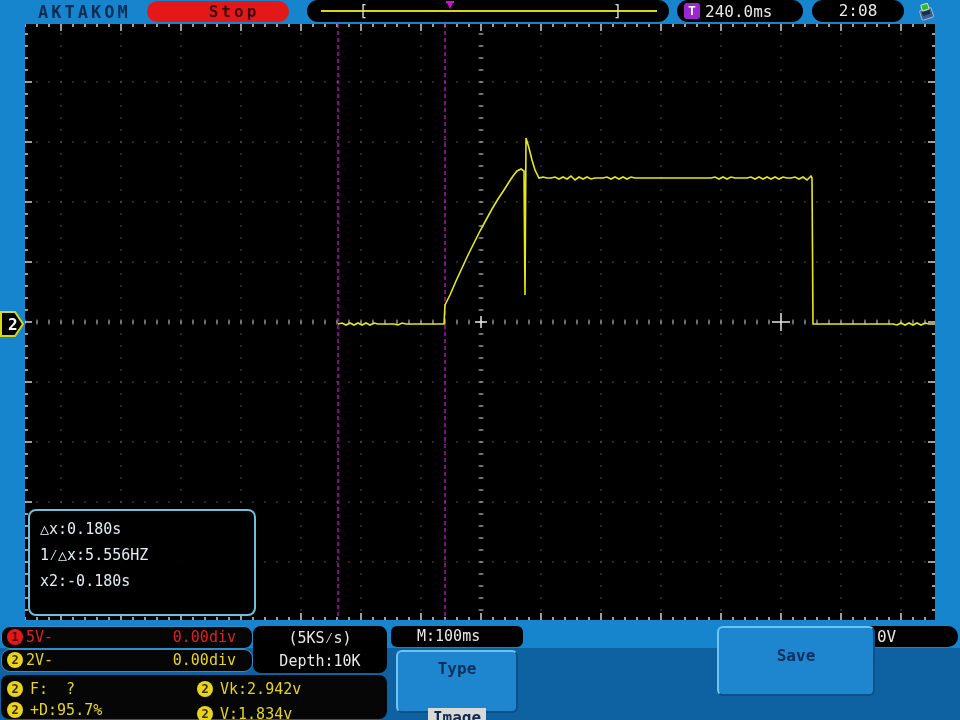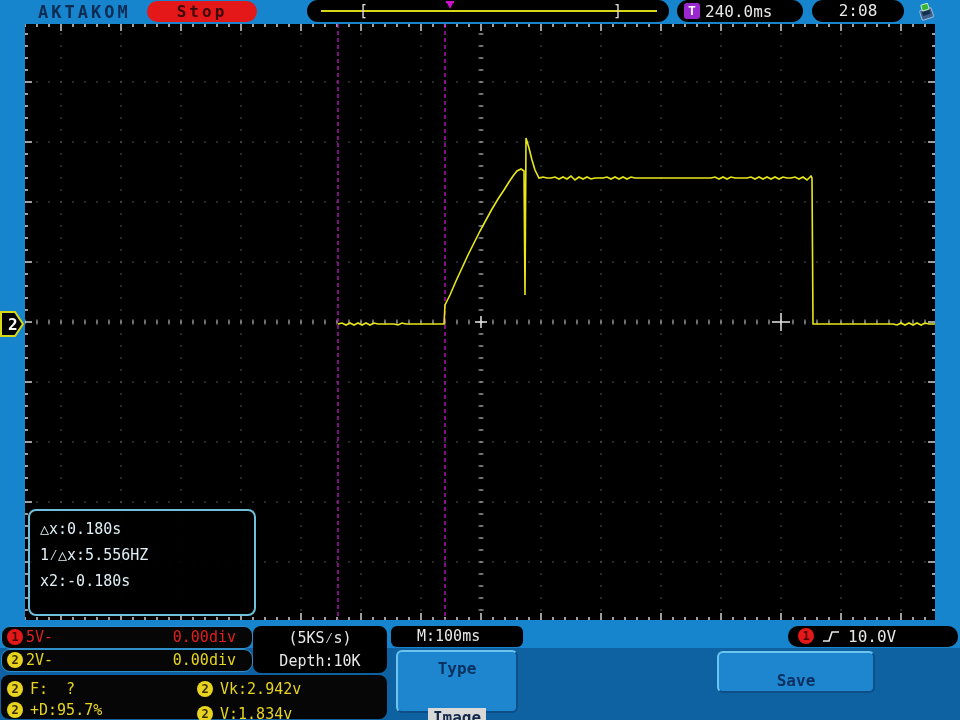--- a/index.html
+++ b/index.html
@@ -4,21 +4,21 @@
 <style>
   html,body{margin:0;padding:0;}
   body{width:960px;height:720px;overflow:hidden;background:#1685cd;
        font-family:"DejaVu Sans Mono","Liberation Mono",monospace;position:relative;}
   .abs{position:absolute;}
 
   
   .topbar{left:10px;top:0;width:960px;height:24px;background:#1685cd;}
   .brand{left:28px;top:2px;font-size:17px;font-weight:bold;color:#0c2c54;letter-spacing:3px;}
   .stop-pill{left:137px;top:1px;width:110px;height:21px;background:#e41818;border-radius:11px;
-             text-align:center;line-height:21px;font-size:16px;font-weight:bold;color:#3c0a0a;letter-spacing:3px;}
+             text-align:center;line-height:21px;font-size:16px;font-weight:bold;color:#3c0a0a;letter-spacing:3px;padding-left:32px;}
   .record-pill{left:297px;top:0;width:362px;height:22px;background:#000;border-radius:11px;}
   .record-line{left:14px;top:10px;width:336px;height:2px;background:#d8d818;}
   .bracket{top:2px;color:#dcdcdc;font-size:15px;line-height:18px;}
   .bracket-l{left:52px;}
   .bracket-r{left:306px;}
   .t-marker{left:138px;top:1px;width:10px;height:9px;}
   .tbadge-pill{left:667px;top:0;width:126px;height:22px;background:#000;border-radius:11px;}
   .t-icon{left:7px;top:3px;width:16px;height:16px;background:#9a27cf;border-radius:3px;
           color:#fff;font-size:13px;font-weight:bold;text-align:center;line-height:16px;}
   .t-label{left:28px;top:2px;color:#e8e8e8;font-size:16px;line-height:19px;}
@@ -51,21 +51,21 @@
   .trig-pill{left:788px;top:626px;width:170px;height:21px;background:#000;border-radius:10px;}
   .trig-pill .badge{left:10px;top:2px;position:absolute;}
   .trig-glyph{left:34px;top:4px;}
   .trig-level{left:60px;top:1px;color:#e8e8e8;font-size:16px;line-height:19px;}
   .soft-btn{background:#1e86cf;border:2px solid;border-color:#6cc4ef #0d4f86 #0d4f86 #6cc4ef;
             border-radius:6px;text-align:center;box-sizing:border-box;cursor:pointer;}
   .type-btn{left:396px;top:650px;width:122px;height:63px;}
   .type-label{margin-top:7px;color:#0a3060;font-size:16px;font-weight:bold;}
   .type-value{display:inline-block;margin-top:11px;background:#d9d9d9;color:#13294a;
               padding:0 5px;font-size:16px;font-weight:bold;}
-  .save-btn{left:717px;top:651px;width:158px;height:42px;color:#0a3060;
+  .save-btn{left:717px;top:626px;width:158px;height:70px;color:#0a3060;
             font-size:16px;font-weight:bold;line-height:55px;}
   .meas-panel{left:1px;top:675px;width:386px;height:44px;background:#060606;border-radius:8px;}
   .meas-cell{position:absolute;height:20px;}
   .meas-cell .badge{display:inline-block;vertical-align:middle;margin-right:7px;}
   .meas-cell .mtext{display:inline-block;vertical-align:middle;color:#e6d51e;font-size:15px;white-space:pre;}
   .mc0{left:6px;top:3px;}  .mc1{left:196px;top:3px;}
   .mc2{left:6px;top:24px;} .mc3{left:196px;top:28px;}
 </style>
 </head>
 <body>

